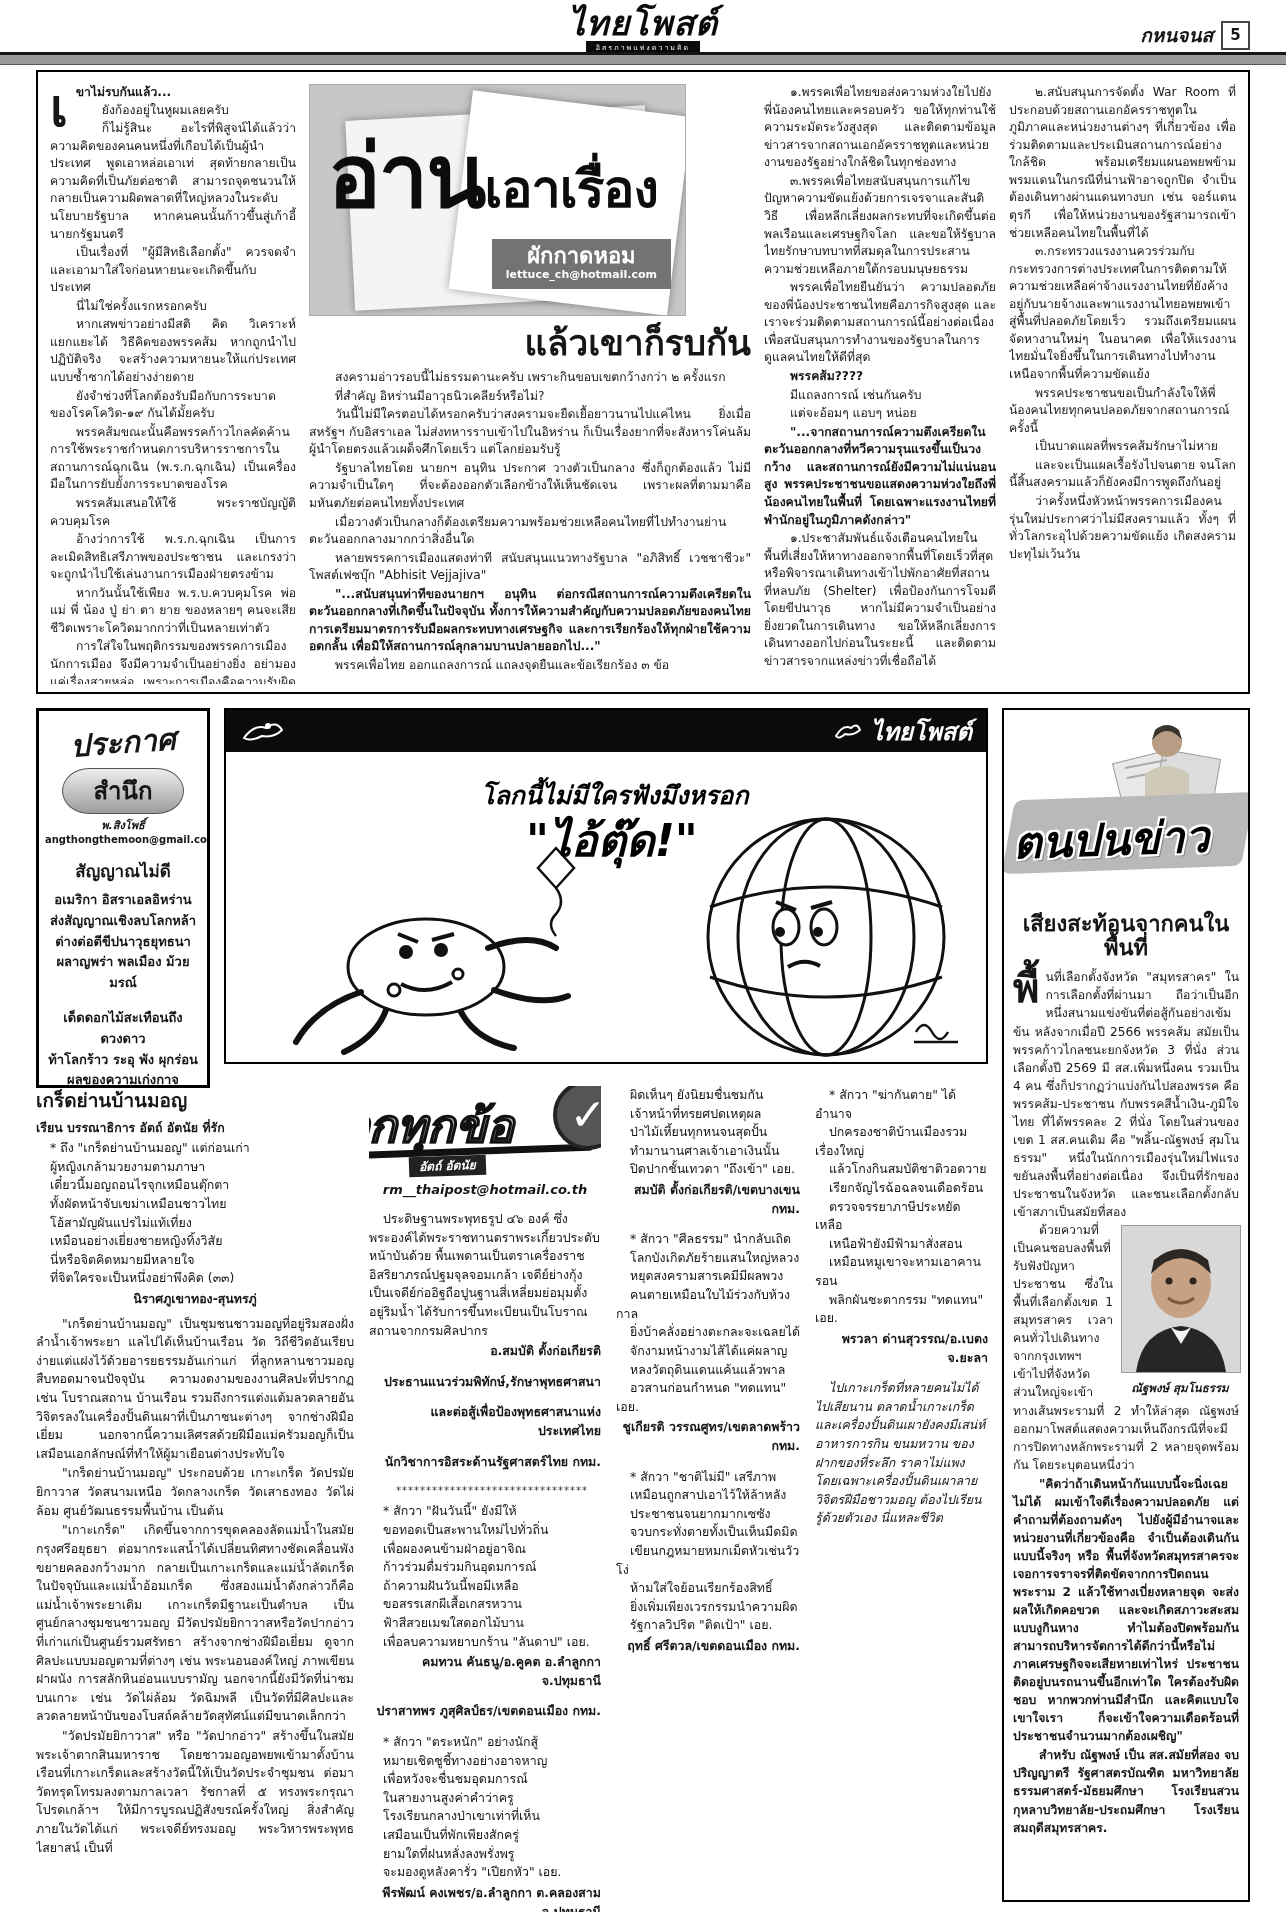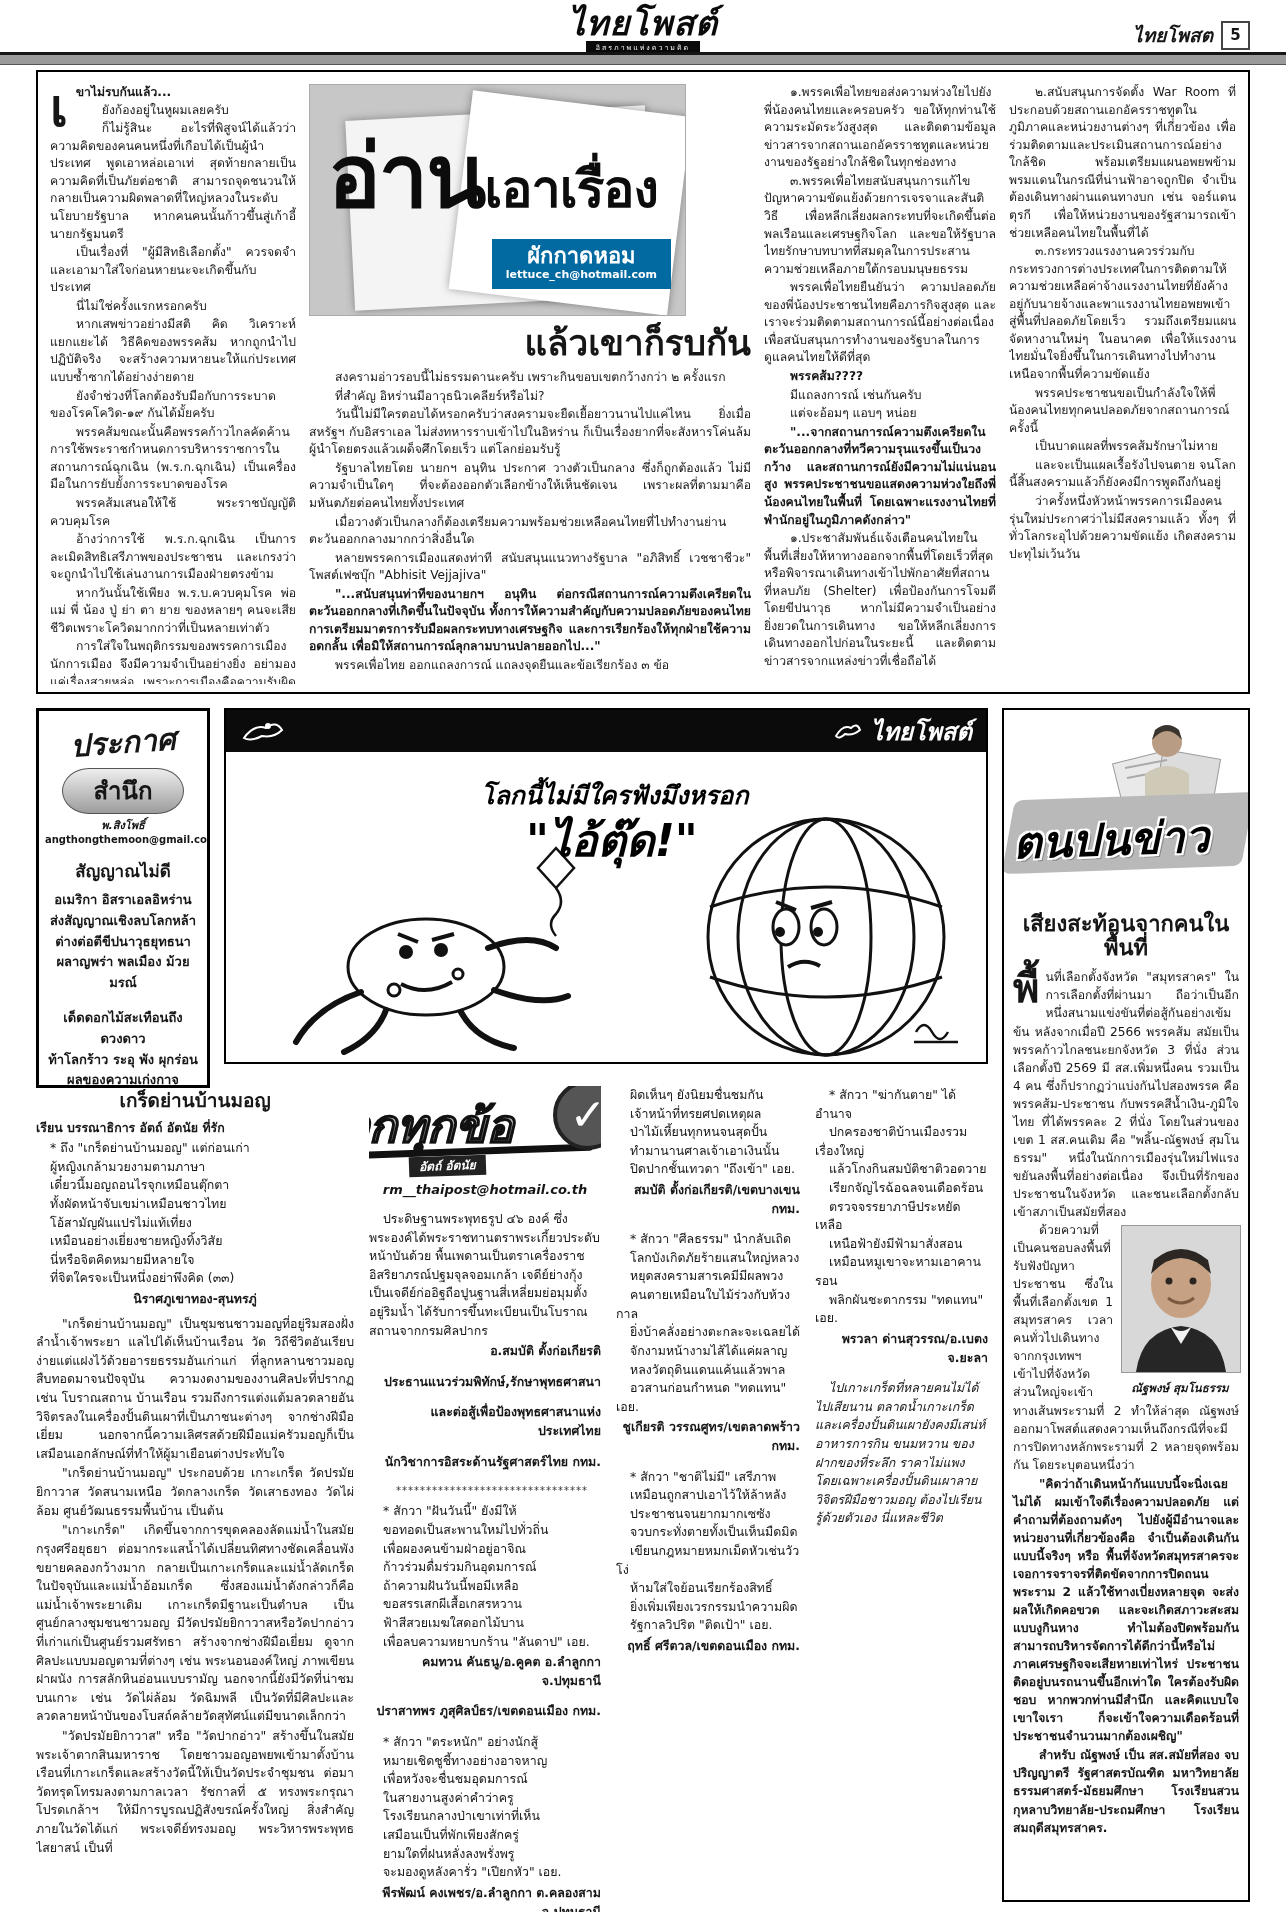--- a/index.html
+++ b/index.html
@@ -32,21 +32,21 @@
   .lead-line{margin:0;font-weight:bold;}
   
   .aan-box{position:relative;width:377px;height:232px;background:#c7c7c7;overflow:hidden;
            border:1px solid #aaa;box-sizing:border-box;}
   .page-sheet{position:absolute;background:#f4f4f4;box-shadow:0 0 8px rgba(0,0,0,.35);}
   .sheet1{width:300px;height:190px;left:40px;top:28px;transform:rotate(-3deg);}
   .sheet2{width:220px;height:200px;left:150px;top:18px;transform:rotate(7deg);background:#fff;}
   .aan-text{position:absolute;left:18px;top:48px;font-weight:900;color:#0c0c0c;line-height:1;}
   .aan-big{font-size:88px;letter-spacing:-2px;}
   .aan-small{font-size:52px;letter-spacing:-1px;}
-  .aan-label{position:absolute;right:14px;bottom:26px;background:#0369a1;color:#fff;
+  .aan-label{position:absolute;right:14px;bottom:26px;background:#737373;color:#fff;
              text-align:center;padding:5px 14px 6px;}
   .aan-byline{font-size:22px;font-weight:bold;line-height:1.05;}
   .aan-email{font-size:11px;font-weight:bold;}
   .mid-headline{font-size:35px;font-weight:900;text-align:right;margin:10px 0 8px;line-height:1;}
   
   .prakat{position:absolute;left:36px;top:708px;width:174px;height:380px;border:3px solid #000;
           box-sizing:border-box;padding:8px 6px;text-align:center;overflow:hidden;}
   .pk-logo1{font-size:30px;font-weight:900;font-style:italic;transform:rotate(-4deg);}
   .pk-ribbon{margin:2px auto;width:120px;background:linear-gradient(180deg,#eee,#9c9c9c);
              border:1px solid #555;border-radius:40%/90%;padding:2px 0 3px;
@@ -81,21 +81,21 @@
   .ton-cap{font-size:11.5px;font-weight:bold;font-style:italic;margin-top:7px;}
   .ton-quote{font-weight:bold;}
   
   .bottom{position:absolute;left:36px;top:1086px;width:952px;height:826px;display:flex;gap:15px;
           overflow:hidden;}
   .bcol{overflow:hidden;font-size:12.4px;line-height:1.5;text-align:justify;}
   .colA{flex:0 0 318px;}
   .colB{flex:0 0 232px;}
   .colC{flex:0 0 184px;}
   .colD{flex:1;}
-  .kret-head{font-size:19px;font-weight:900;text-align:center;margin:0 0 4px;}
+  .kret-head{font-size:19px;font-weight:900;text-align:left;margin:0 0 4px;}
   .salut{font-weight:bold;margin:0 0 2px;}
   .pl{margin:0;text-indent:14px;text-align:left;}
   .attrib{font-weight:900;text-align:center;margin:2px 0 6px;}
   .sig{font-weight:bold;text-align:right;margin:2px 0 12px;text-indent:0;}
   .stars{text-align:center;letter-spacing:1px;margin:4px 0;color:#333;font-size:10px;}
   .note{font-style:italic;}
   
   .thuk-wrap{position:relative;height:118px;margin-bottom:6px;}
   .thuk-logo{position:absolute;left:-28px;top:6px;font-size:46px;font-weight:900;font-style:italic;
              background:linear-gradient(180deg,#fdfdfd 20%,#7e7e7e 60%,#2e2e2e);
@@ -116,21 +116,21 @@
 <body>
 
 <div class="page">
 
   <div class="masthead">
     <div class="brand-wrap">
       <div class="brand">ไทยโพสต์</div>
       <div class="brand-bar">อิสรภาพแห่งความคิด</div>
     </div>
     <div class="section-wrap">
-      <span class="section-label">ไทยโพสต</span>
+      <span class="section-label">กหนจนส</span>
       <span class="page-num">5</span>
     </div>
   </div>
   <div class="head-rule"></div>
 
   <div class="top-box">
 
     <div class="tcol col1">
       <span class="dc">เ</span>
       <p class="lead-line">ขาไม่รบกันแล้ว...</p>

